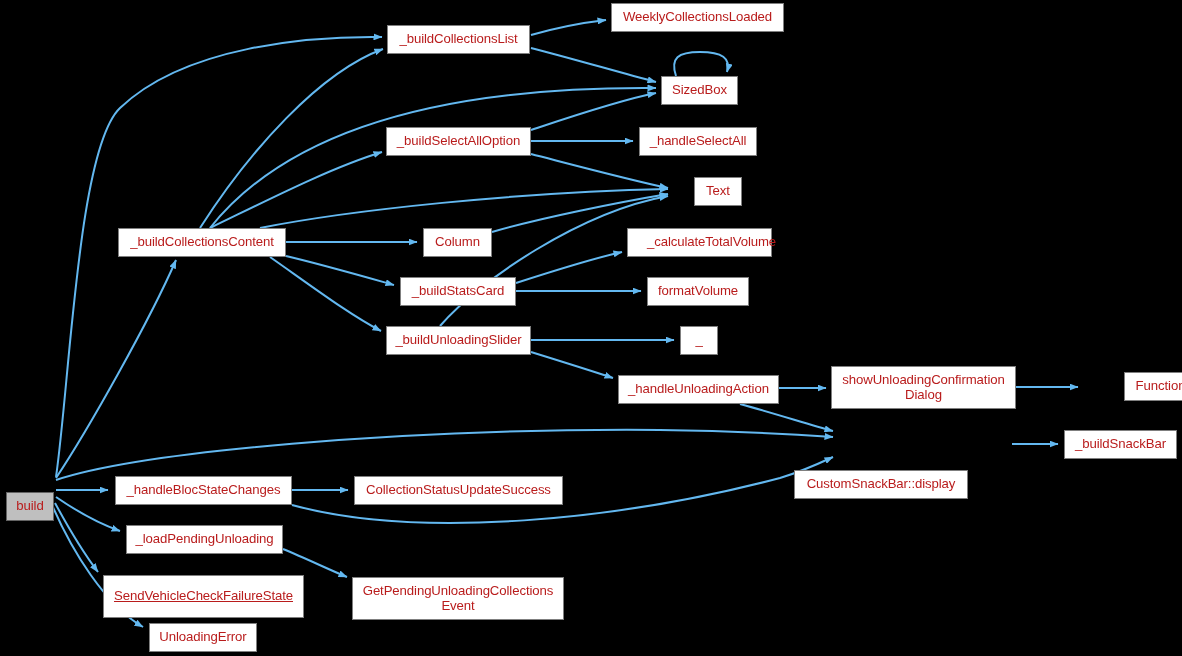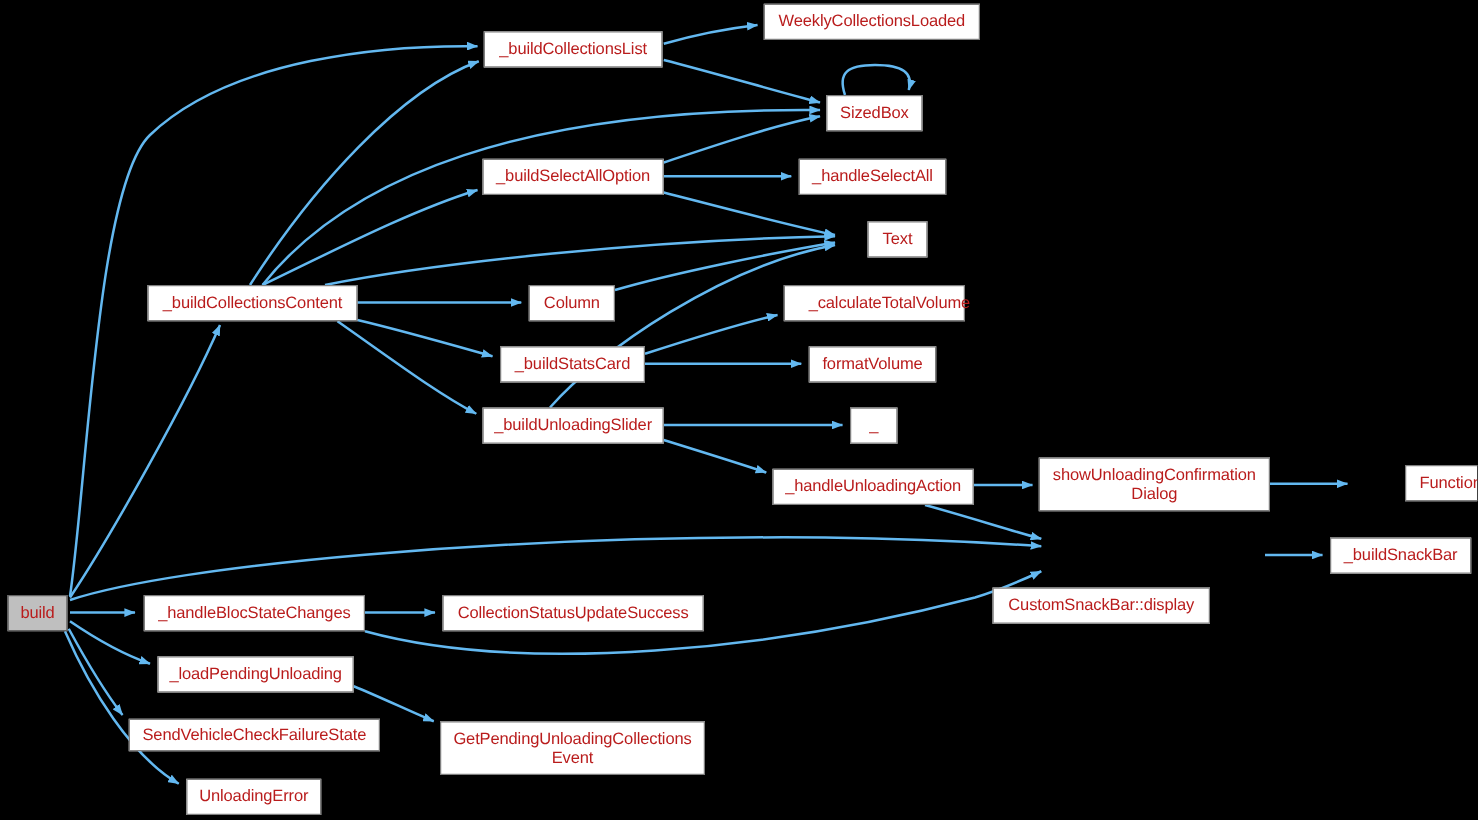--- a/index.html
+++ b/index.html
@@ -35,20 +35,21 @@
     align-items: center;
     justify-content: center;
     text-align: center;
     white-space: pre-line;
     letter-spacing: -0.1px;
     z-index: 5;
   }
   .node.root {
     background: #bfbfbf;
     border: 1px solid #636363;
+    margin-top: 16px;
   }
 </style>
 </head>
 <body>
 
 <div id="canvas">
   <svg id="edges" viewBox="0 0 1182 656" xmlns="http://www.w3.org/2000/svg">
     <defs>
       <marker id="arrow" markerWidth="9" markerHeight="7" refX="8.5" refY="3.5" orient="auto" markerUnits="userSpaceOnUse">
         <path d="M0,0 L9,3.5 L0,7 z" fill="#63b8f0"></path>
@@ -107,18 +108,18 @@
       <div class="node" style="left: 680px; top: 326px; width: 38px; height: 29px;">_</div>
       <div class="node" style="left: 618px; top: 375px; width: 161px; height: 29px; text-align: center;">_handleUnloadingAction</div>
       <div class="node" style="left: 831px; top: 366px; width: 185px; height: 43px;">showUnloadingConfirmation
 Dialog</div>
       <div class="node" style="left: 1084px; top: 372px; width: 73px; height: 29px; margin-left: 40px;">Function</div>
       <div class="node" style="left: 794px; top: 430px; width: 174px; height: 29px; margin-top: 40px;">CustomSnackBar::display</div>
       <div class="node" style="left: 1064px; top: 430px; width: 113px; height: 29px;">_buildSnackBar</div>
       <div class="node" style="left: 115px; top: 476px; width: 177px; height: 29px;">_handleBlocStateChanges</div>
       <div class="node" style="left: 354px; top: 476px; width: 209px; height: 29px;">CollectionStatusUpdateSuccess</div>
       <div class="node" style="left: 126px; top: 525px; width: 157px; height: 29px;">_loadPendingUnloading</div>
-      <div class="node" style="left: 103px; top: 575px; width: 201px; height: 26px;">SendVehicleCheckFailureState</div>
+      <div class="node" style="left: 103px; top: 575px; width: 201px; height: 43px; text-decoration: underline;">SendVehicleCheckFailureState</div>
       <div class="node" style="left: 352px; top: 577px; width: 212px; height: 43px;">GetPendingUnloadingCollections
 Event</div>
       <div class="node" style="left: 149px; top: 623px; width: 108px; height: 29px;">UnloadingError</div>
     </div>
 </div>
 
 </body></html>

